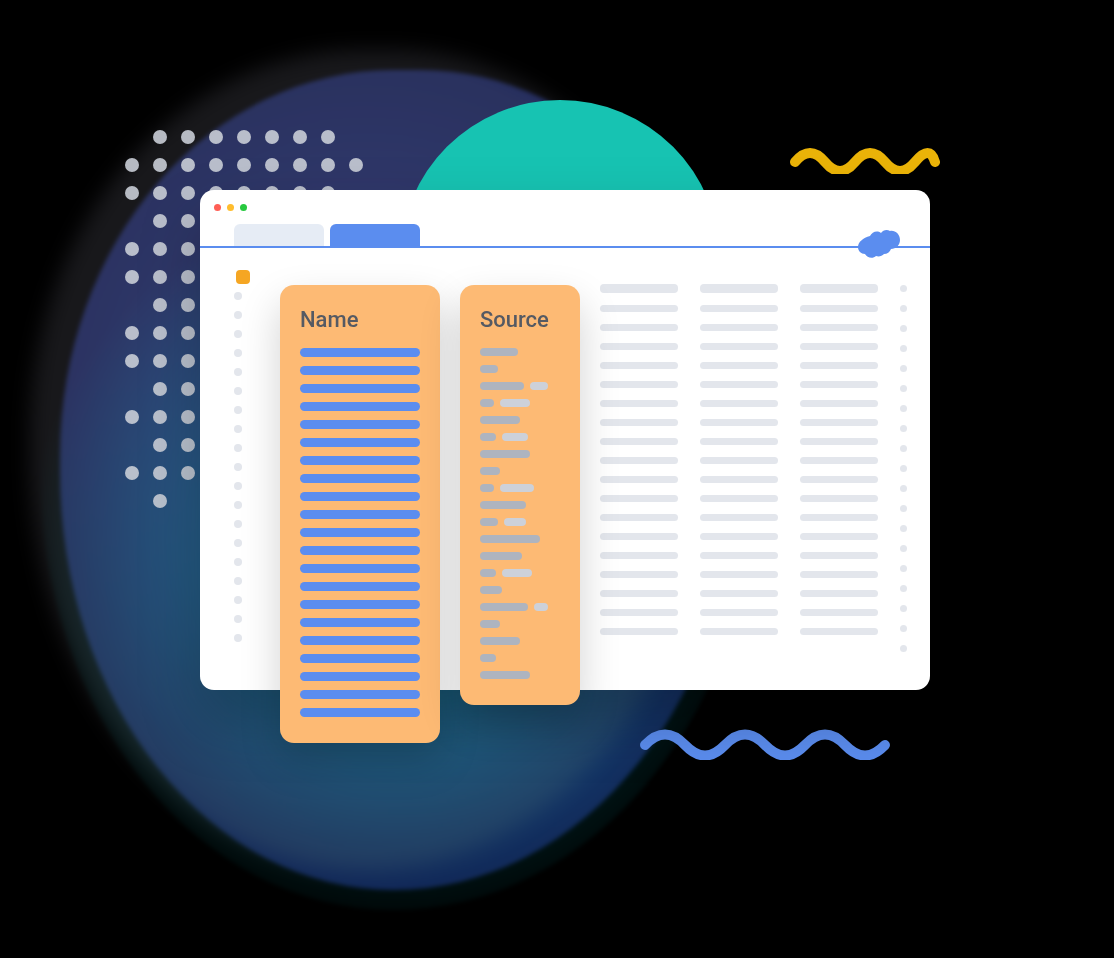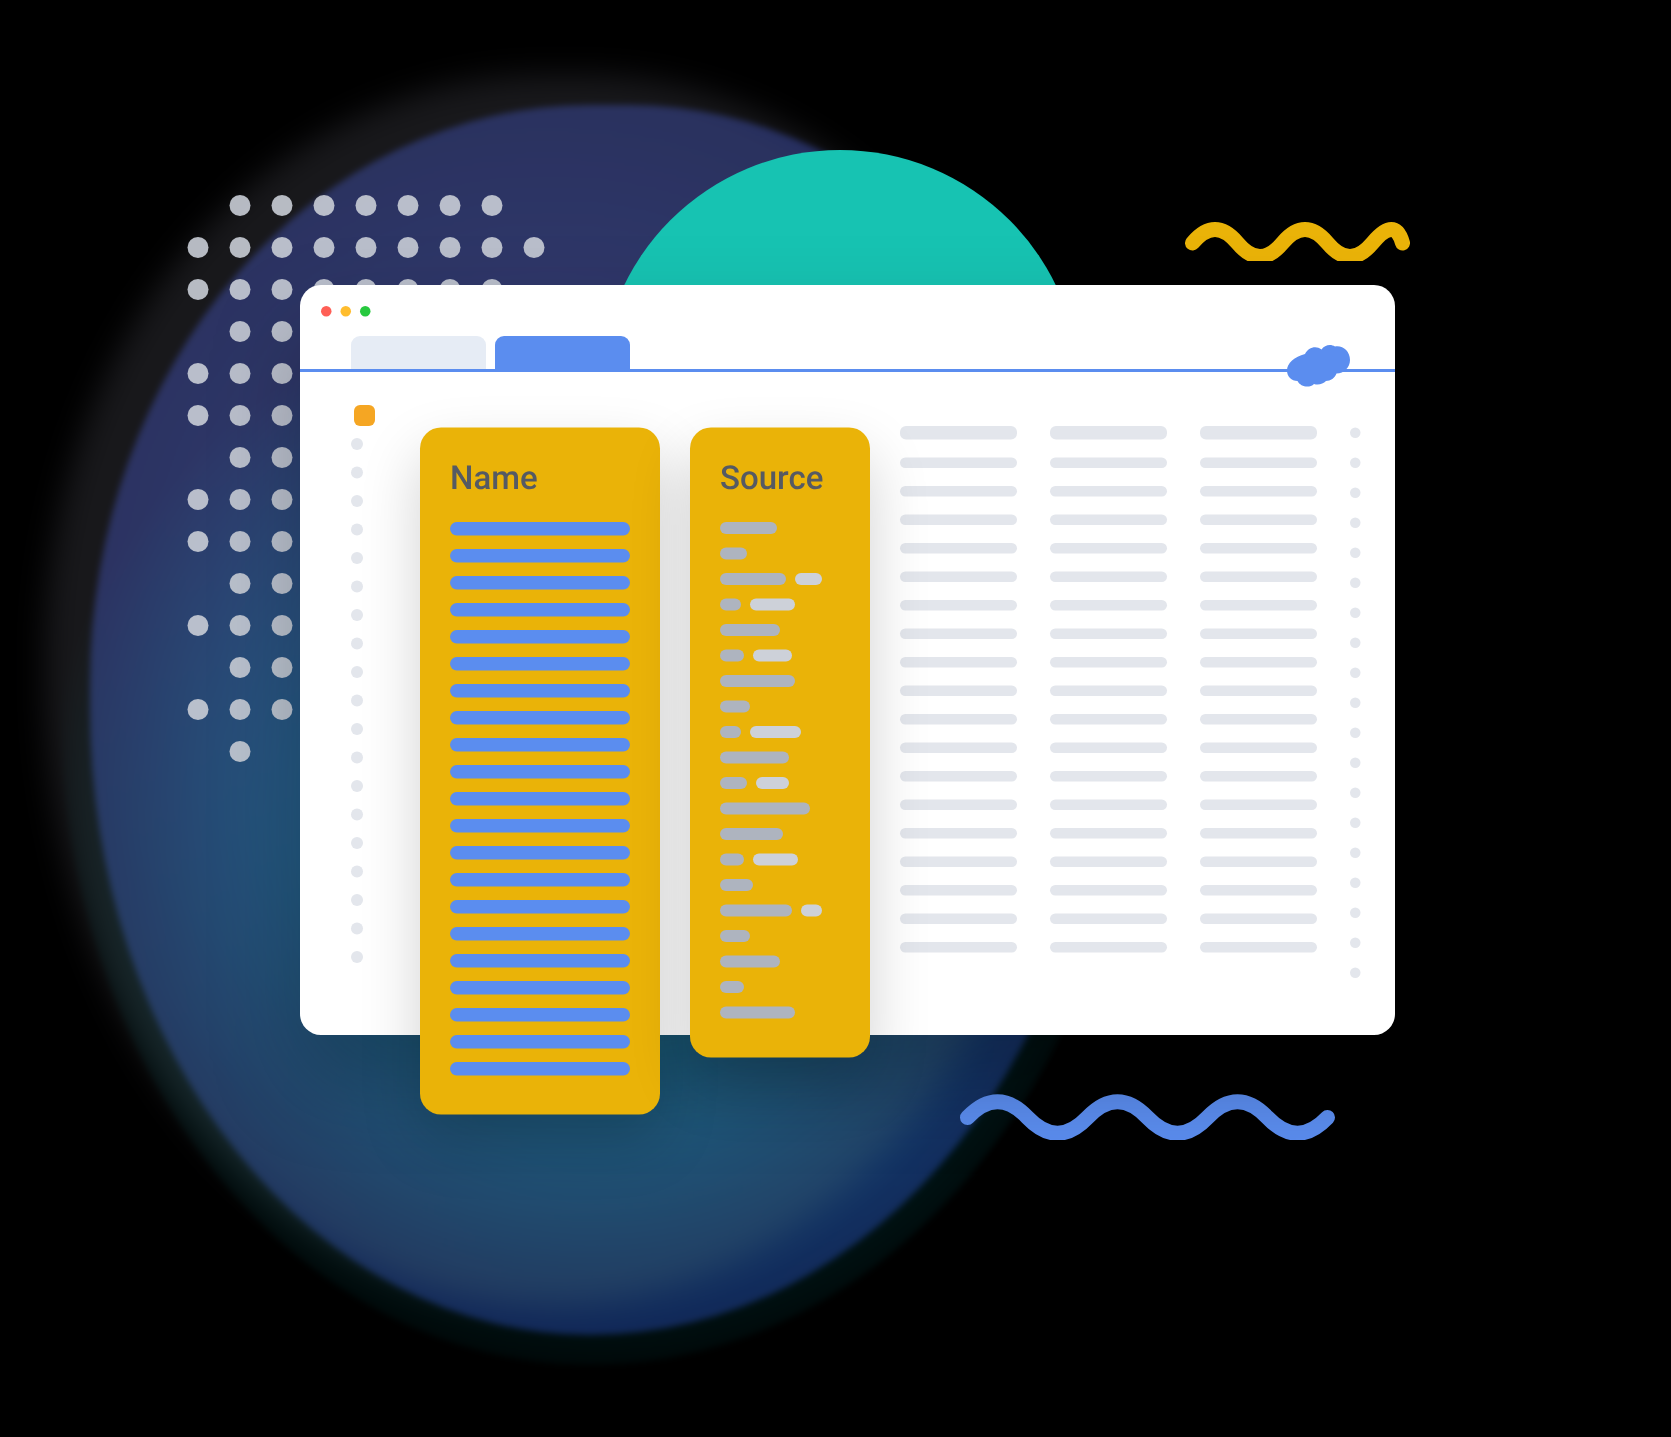--- a/index.html
+++ b/index.html
@@ -160,21 +160,21 @@
   }
   .back-col .bar.h { height:9px; }
   .back-dots-right {
     display:flex; flex-direction:column; gap:12px;
   }
   .back-dots-right .bdot { width:7px;height:7px;border-radius:50%;background:#e3e6ec; margin-top:1px;}
 
   
   .col-card {
     position:absolute;
-    background:#eab308;
+    background:#fdba74;
     border-radius:14px;
     box-shadow: 0 18px 40px rgba(0,0,0,0.18);
     padding:22px 20px 26px 20px;
   }
   .col-card h3 {
     font-size:22px;
     font-weight:500;
     color:#555a63;
     margin-bottom:16px;
   }

